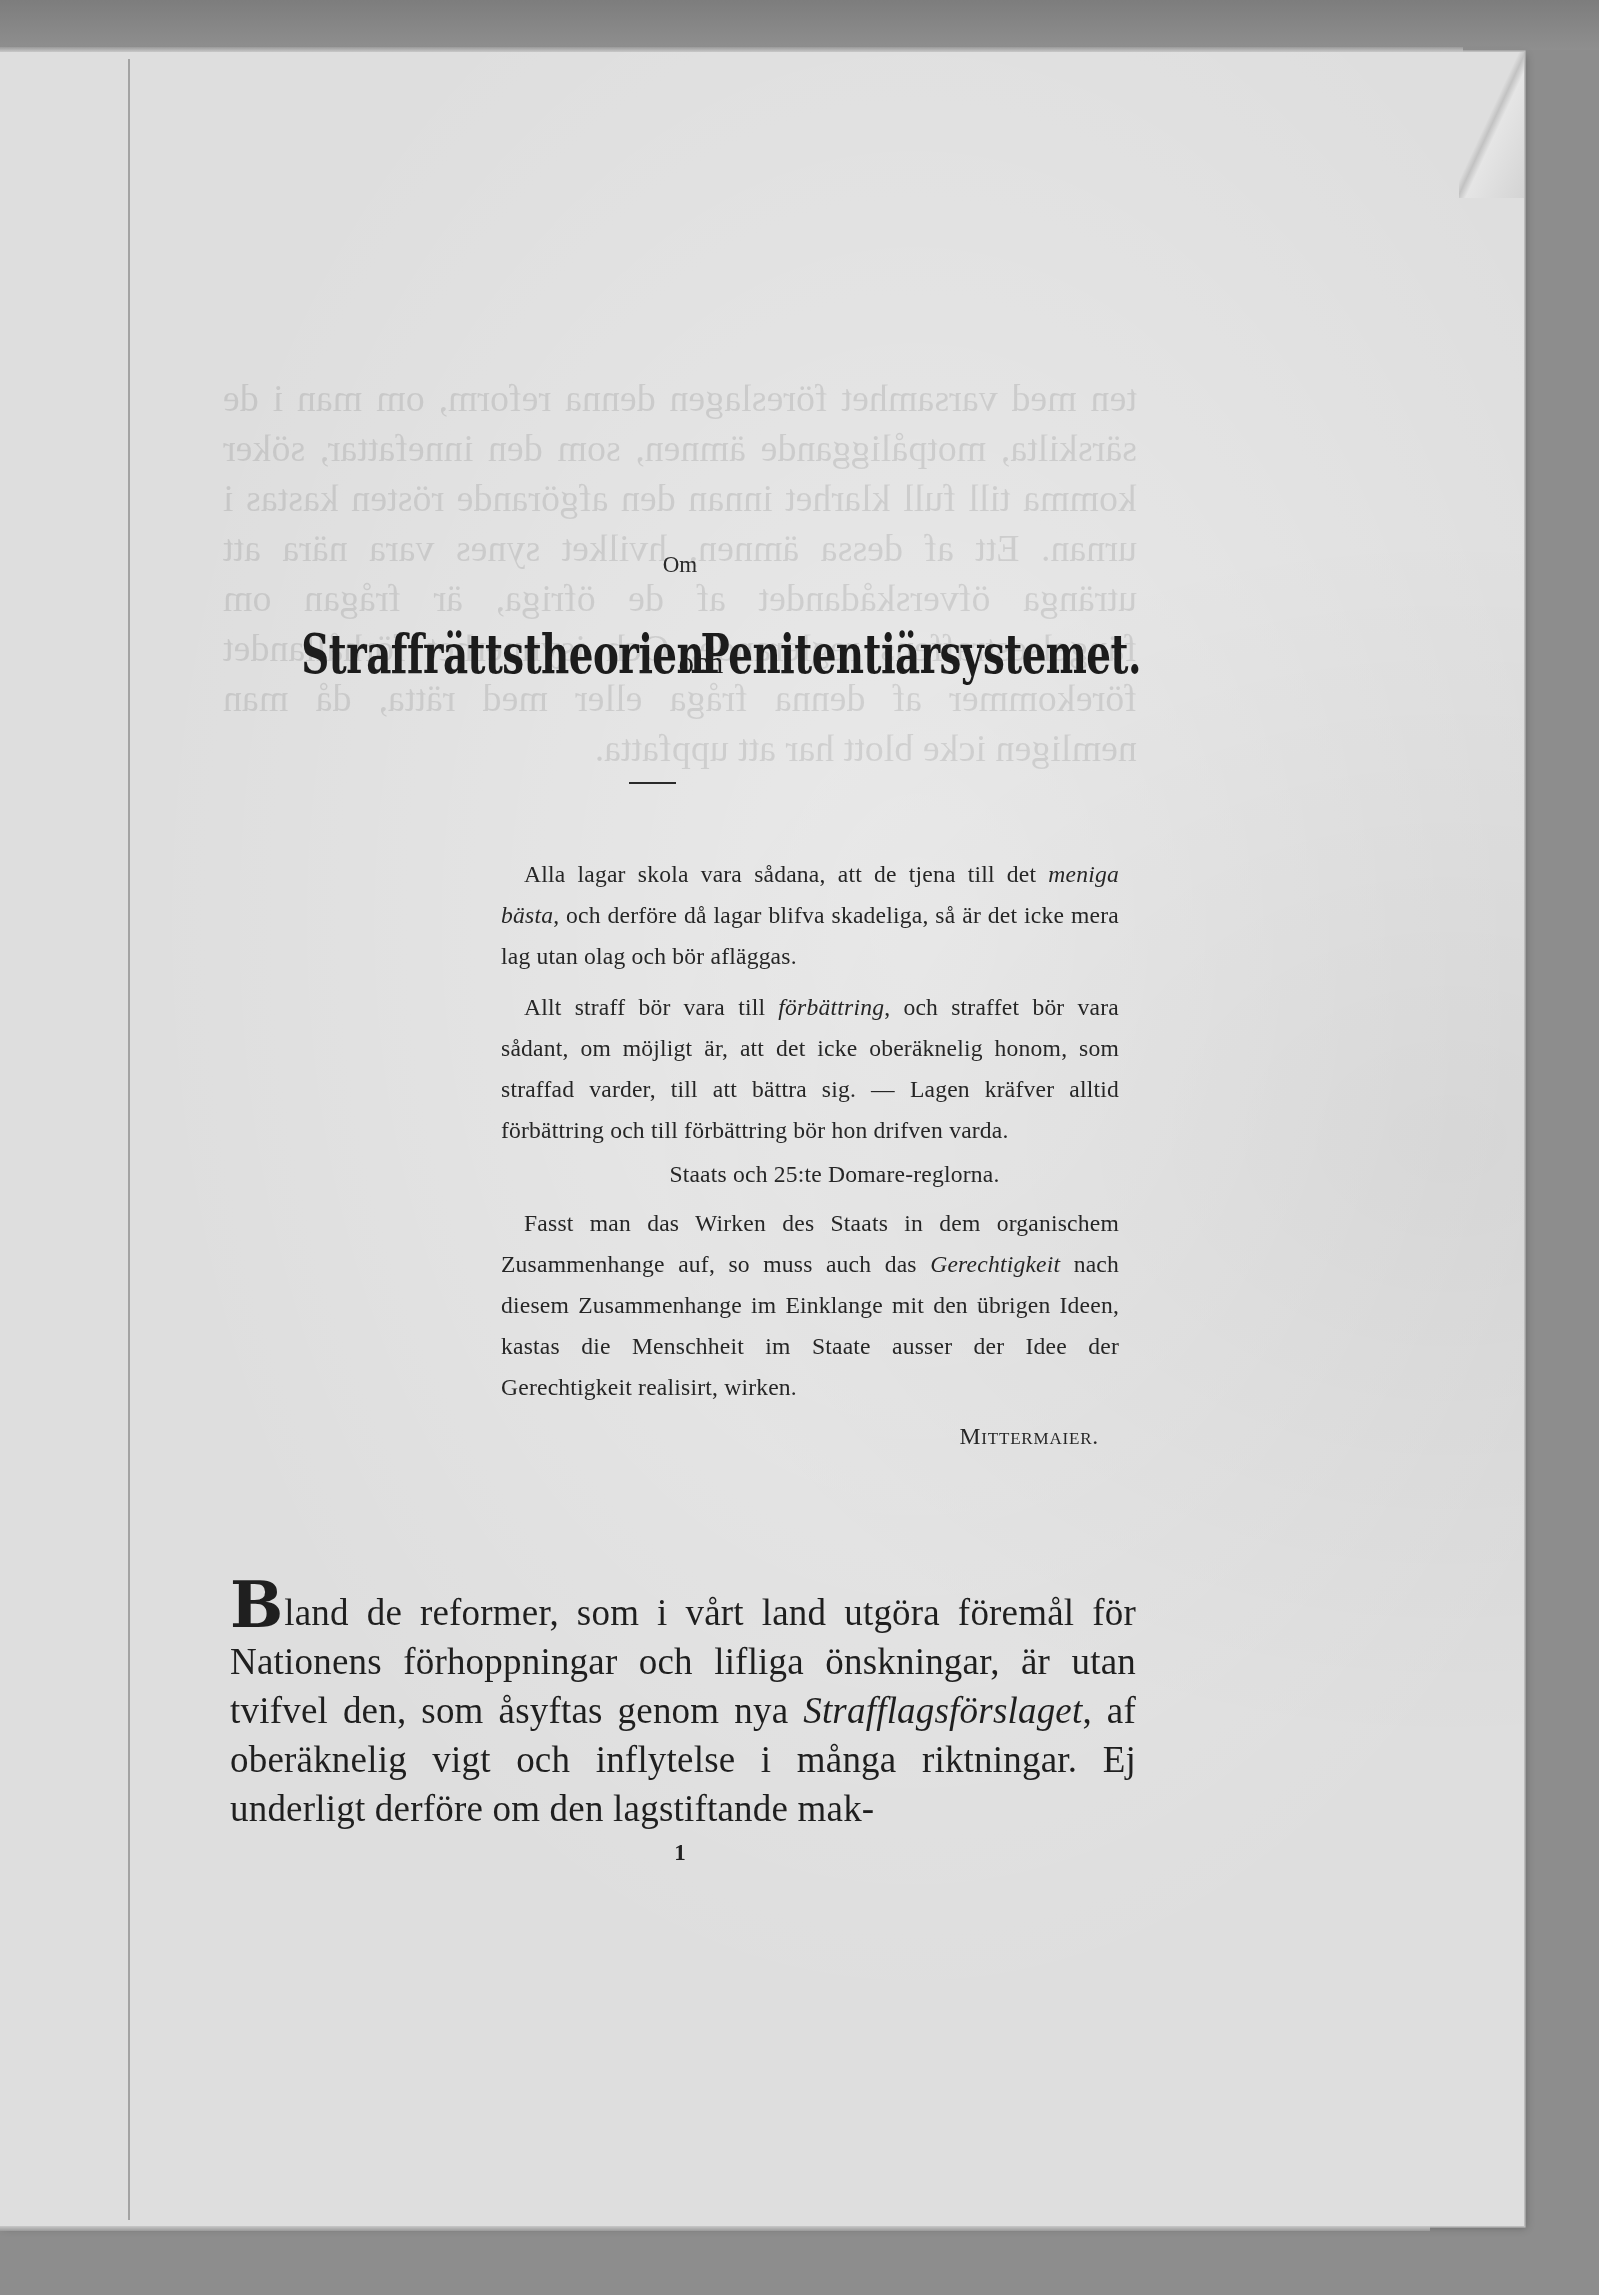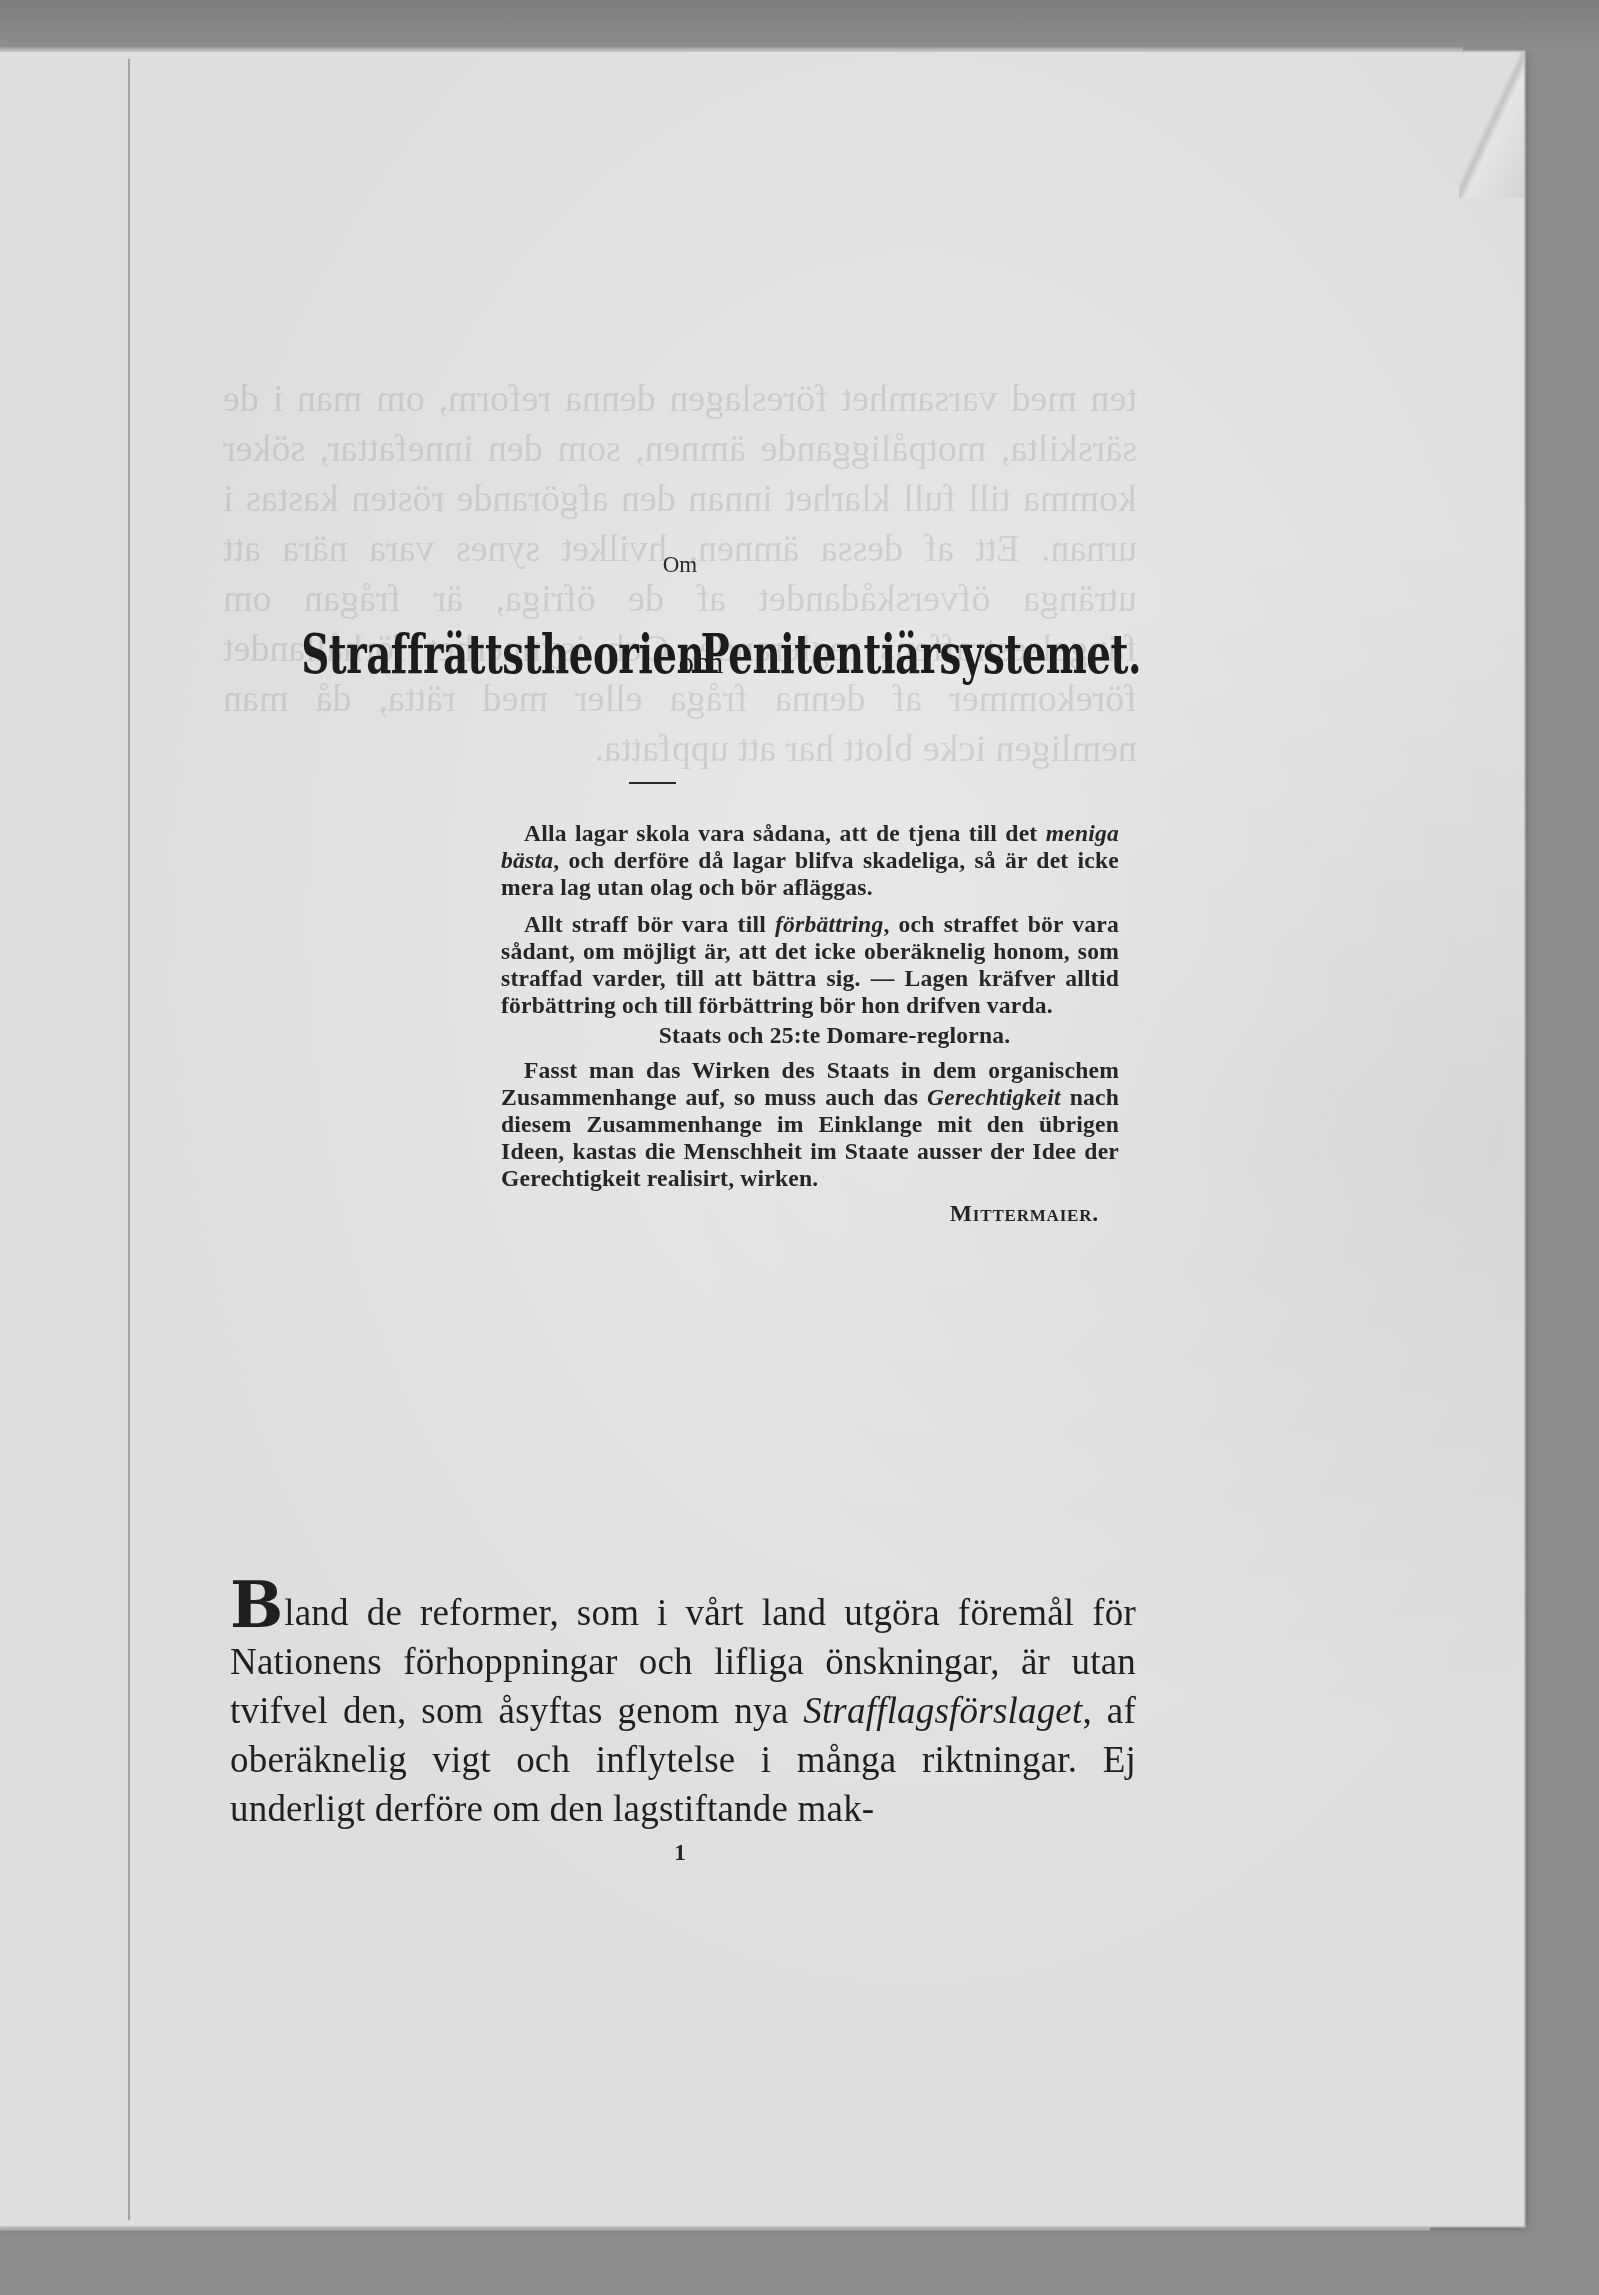--- a/index.html
+++ b/index.html
@@ -108,28 +108,27 @@
     position: absolute;
     top: 782px;
     left: 406px;
     width: 47px;
     height: 2.4px;
     background: #2a2a2a;
   }
 
   .epigraphs {
     position: absolute;
-    top: 820px;
+    top: 854px;
     left: 278px;
     width: 618px;
     font-size: 23.6px;
-    line-height: 27px;
+    line-height: 41px;
     color: #262626;
     letter-spacing: 0.2px;
-    font-weight: bold;
   }
   .epigraphs p {
     margin: 0;
     text-align: justify;
     text-indent: 23px;
   }
   .epigraphs .gap { margin-top: 9.8px; }
   .epigraphs .attrib {
     text-align: center;
     text-indent: 0;

